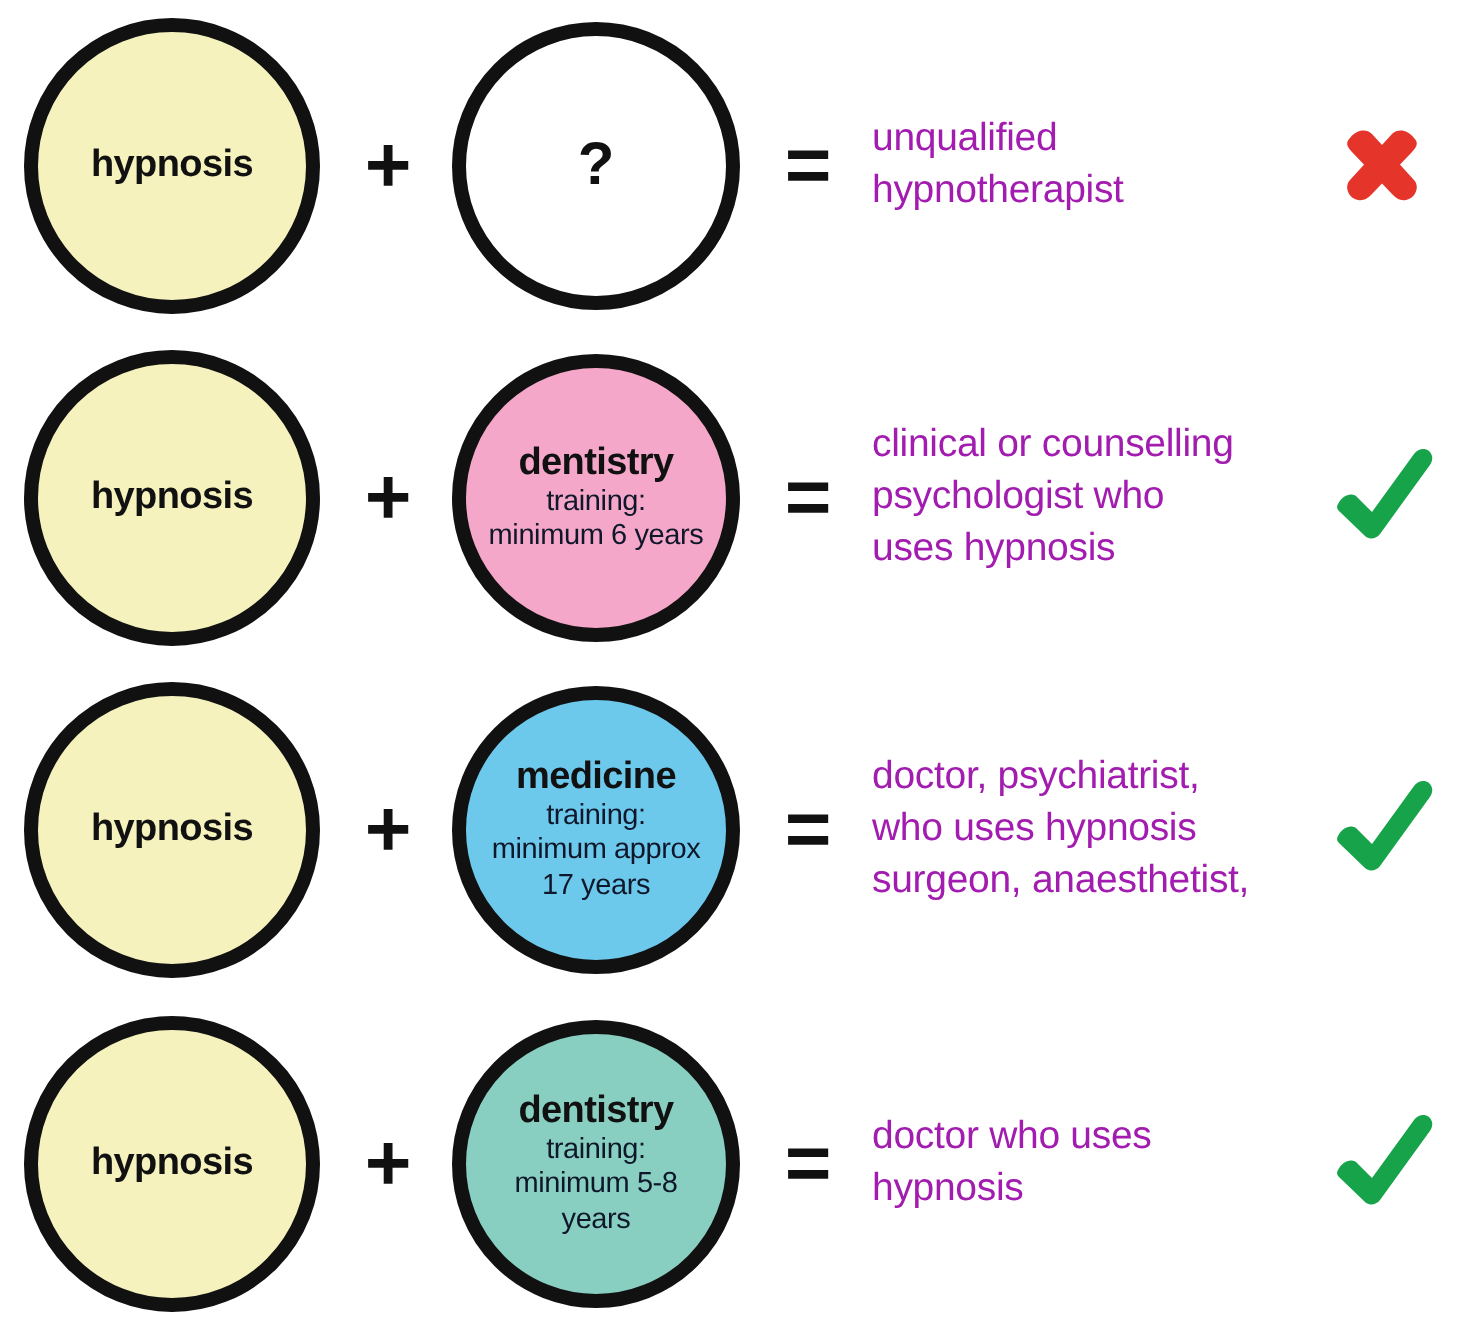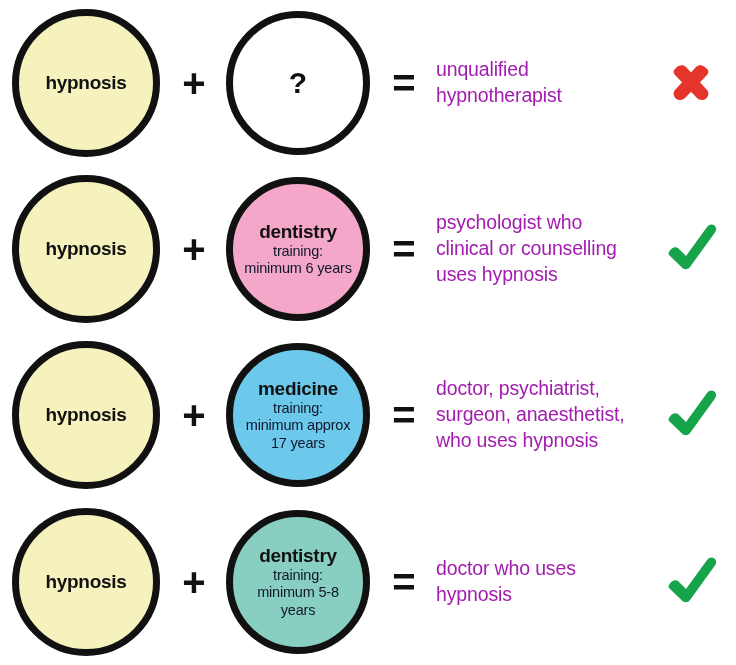--- a/index.html
+++ b/index.html
@@ -165,22 +165,22 @@
       <span class="circle-title">hypnosis</span>
     </div>
     <div class="op op-plus">+</div>
     <div class="circle circle-right" style="background: rgb(244, 167, 200);">
       <span class="circle-title">dentistry</span>
       <span class="circle-sub">training:</span>
       <span class="circle-sub">minimum 6 years</span>
     </div>
     <div class="op op-equals">=</div>
     <div class="result">
+      <span class="line">clinical or counselling</span>
       <span class="line">psychologist who</span>
-      <span class="line">clinical or counselling</span>
       <span class="line">uses hypnosis</span>
     </div>
     <div class="verdict">
       <svg width="56" height="56" viewBox="0 0 56 56" aria-hidden="true">
         <path fill="#16A34A" d="M6 31 C8 27, 12 25, 15 27 L23 35 L44 6 C47 2, 52 3, 53 7 C53.6 9.5, 52 11.5, 50.5 13.5 L27 46 C25 48.7, 21 49, 19 46.5 L6.5 34.5 C5.3 33.4, 5.3 32.2, 6 31 Z"></path>
       </svg>
     </div>
   </div>
 
   <div class="row" id="row-2">
@@ -190,22 +190,22 @@
     <div class="op op-plus">+</div>
     <div class="circle circle-right" style="background: rgb(108, 201, 236);">
       <span class="circle-title">medicine</span>
       <span class="circle-sub">training:</span>
       <span class="circle-sub">minimum approx</span>
       <span class="circle-sub">17 years</span>
     </div>
     <div class="op op-equals">=</div>
     <div class="result">
       <span class="line">doctor, psychiatrist,</span>
+      <span class="line">who uses hypnosis</span>
       <span class="line">surgeon, anaesthetist,</span>
-      <span class="line">who uses hypnosis</span>
     </div>
     <div class="verdict">
       <svg width="56" height="56" viewBox="0 0 56 56" aria-hidden="true">
         <path fill="#16A34A" d="M6 31 C8 27, 12 25, 15 27 L23 35 L44 6 C47 2, 52 3, 53 7 C53.6 9.5, 52 11.5, 50.5 13.5 L27 46 C25 48.7, 21 49, 19 46.5 L6.5 34.5 C5.3 33.4, 5.3 32.2, 6 31 Z"></path>
       </svg>
     </div>
   </div>
 
   <div class="row" id="row-3">
     <div class="circle circle-left" style="background: rgb(245, 242, 190);">

